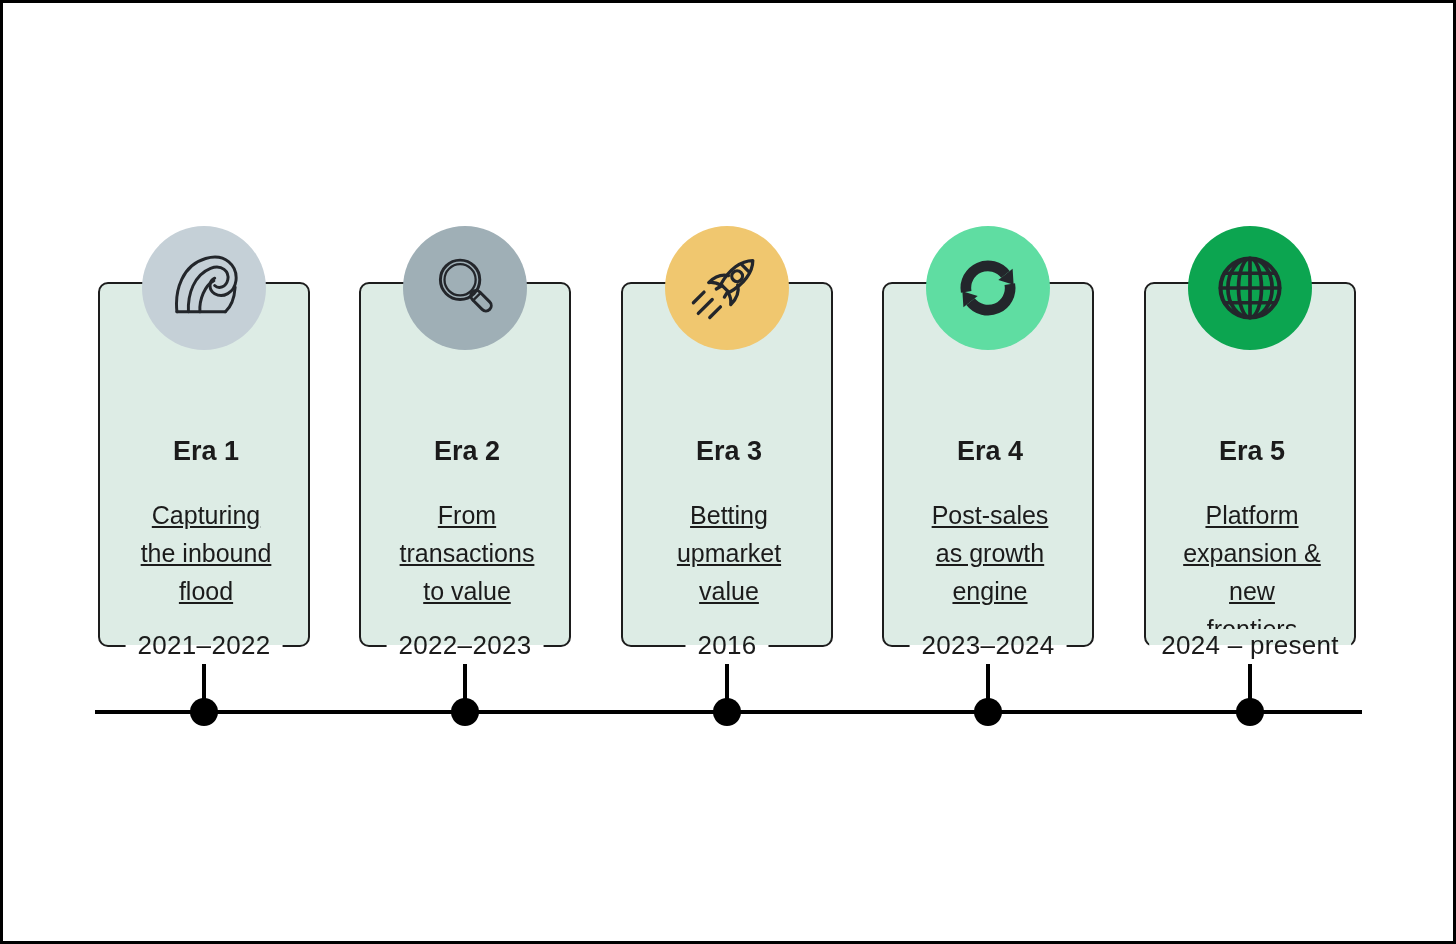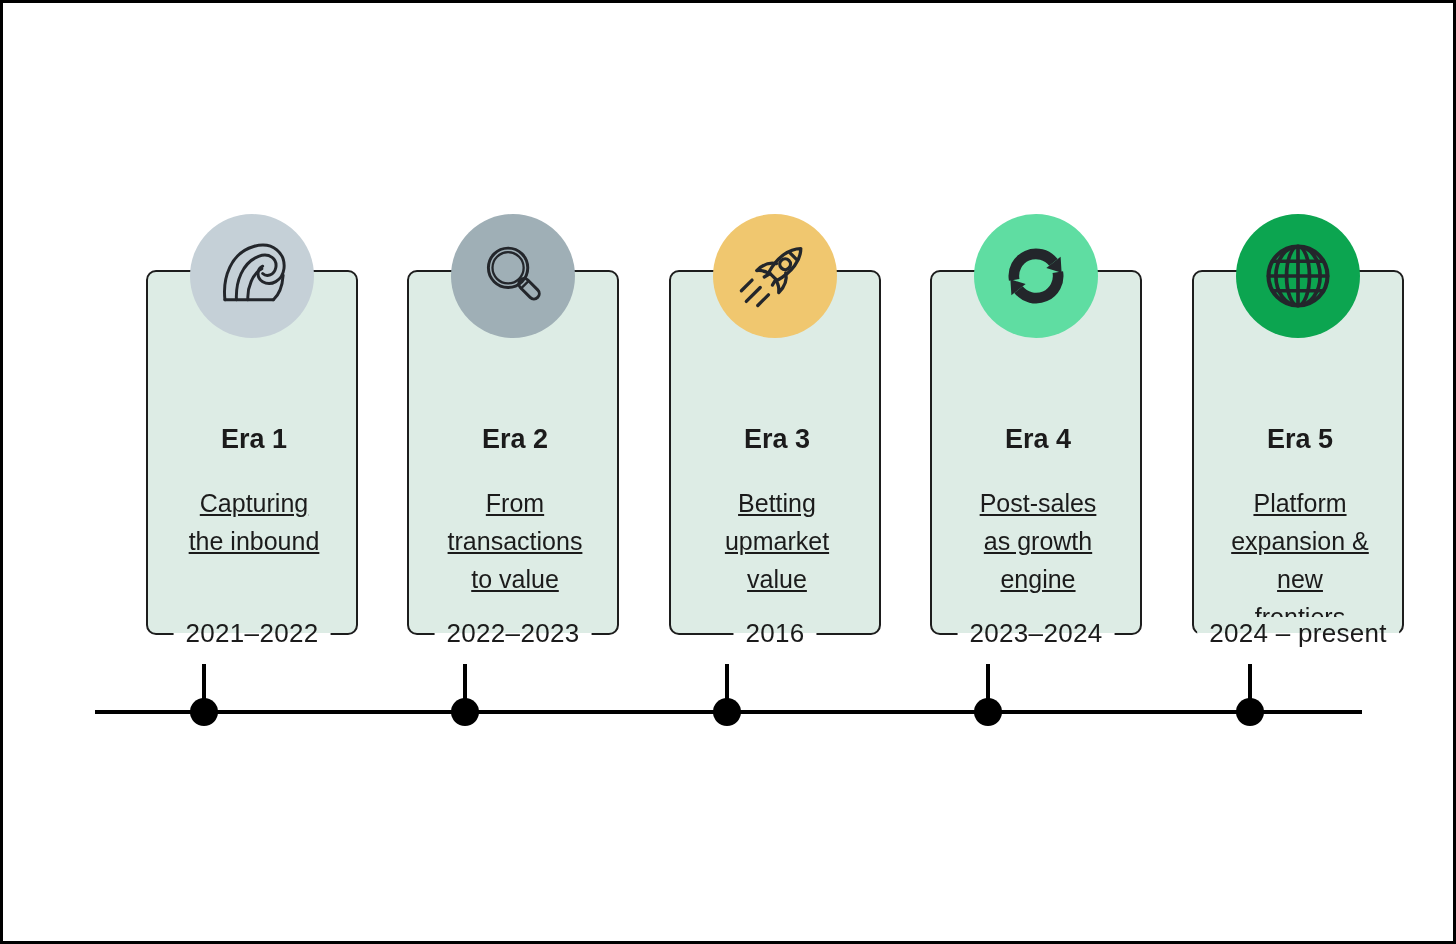--- a/index.html
+++ b/index.html
@@ -23,24 +23,23 @@
     overflow:hidden;
   }
   .frame{
     position:absolute;inset:0;
     border:3px solid var(--frame-border);
     pointer-events:none;
     z-index:30;
   }
   .era{
     position:absolute;
-    top:214px;
+    top:226px;
     width:212px;
     height:470px;
-    margin-left:48px;
   }
   .era-1{left:98px;}
   .era-2{left:359px;}
   .era-3{left:621px;}
   .era-4{left:882px;}
   .era-5{left:1144px;}
   .card{
     position:absolute;
     left:0;top:56px;
     width:212px;height:365px;
@@ -117,20 +116,21 @@
 
 <div class="page">
   <div class="frame"></div>
 
   <div class="era era-1">
     <div class="card">
       <div class="era-title">Era 1</div>
       <div class="era-desc">
         <div>Capturing</div>
         <div>the inbound</div>
+        <div>flood</div>
       </div>
       <div class="era-date">2021–2022</div>
     </div>
     <div class="badge" style="background: rgb(197, 208, 215);">
       <span>
         <svg viewBox="0 0 100 100" stroke-linecap="round" stroke-linejoin="round">
           <path class="stroked" stroke-width="3.6" d="M17,79 C14,52 24,22 52,14 C76,7 91,23 89,41 C87,56 73,63 63,57 C55,52 56,41 63,38"></path>
           <path class="stroked" stroke-width="3.6" d="M17,79 L76,79"></path>
           <path class="stroked" stroke-width="3.6" d="M76,79 C83,73 87,63 88,49"></path>
           <path class="stroked" stroke-width="3.6" d="M31,79 C30,57 38,34 58,26 C72,21 81,30 79,40 C77,49 68,52 63,47"></path>

